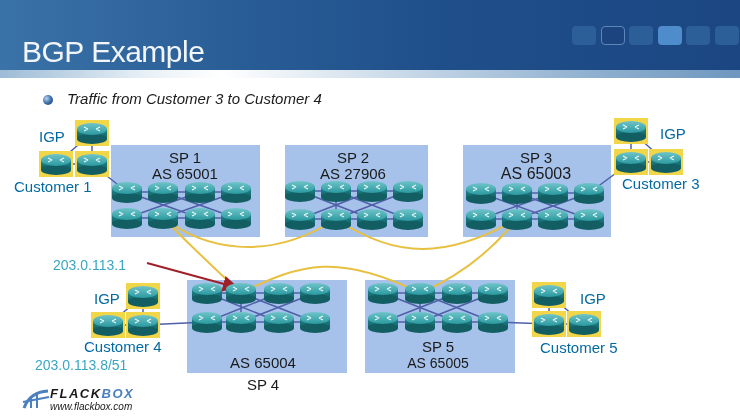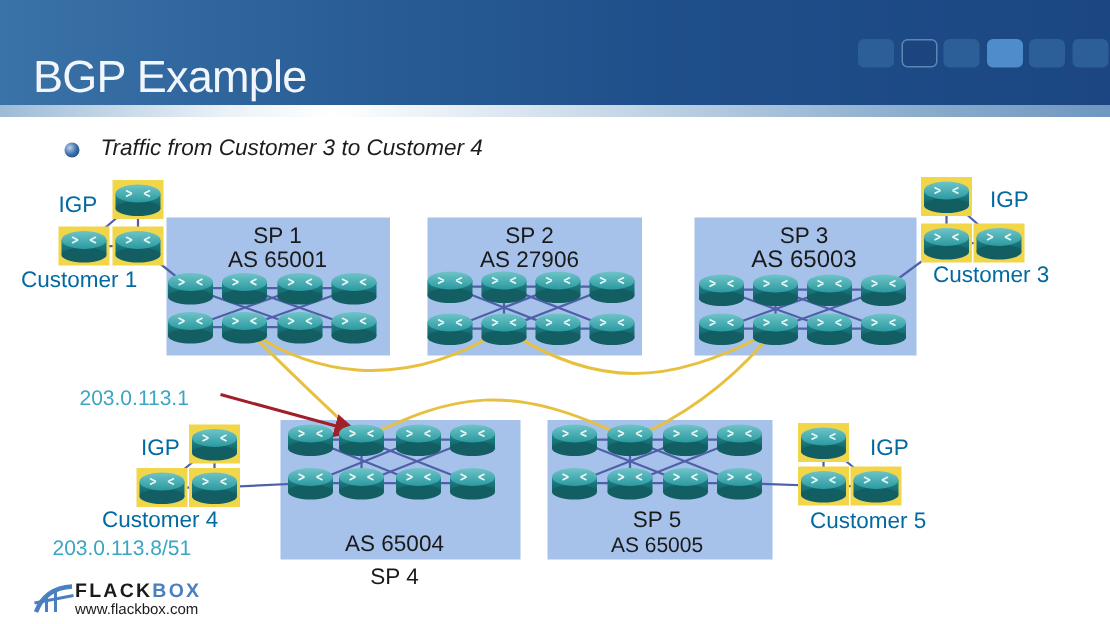--- a/index.html
+++ b/index.html
@@ -27,21 +27,21 @@
   }
   .bullet-text { position: absolute; left: 24px; top: 0; font-size: 15px; color: #1c1c1c; white-space: nowrap; font-style: italic; }
 
   .sp-box { position: absolute; background: #a6c2ea; }
   .sp-label { position: absolute; text-align: center; font-size: 15px; color: #1a1a1a; white-space: nowrap; line-height: 16px; }
   .txt { position: absolute; font-size: 15px; color: #0369a1; white-space: nowrap; line-height: 16px; }
   .ip { position: absolute; font-size: 14px; color: #3aa6c2; white-space: nowrap; line-height: 16px; }
 
   svg.net { position: absolute; left: 0; top: 0; }
 
-  .logo { position: absolute; left: 22px; top: 386px; width: 160px; height: 30px; }
+  .logo { position: absolute; left: 22px; top: 386px; width: 160px; height: 30px; font-style: italic; }
   .logo-brand { position: absolute; left: 28px; top: 0; font-size: 13px; letter-spacing: 1.5px; color: #1a1a1a; font-weight: bold; white-space: nowrap; }
   .logo-brand .box { color: #4a7fc0; }
   .logo-url { position: absolute; left: 28px; top: 15px; font-size: 10px; color: #1a1a1a; white-space: nowrap; }
 </style>
 </head>
 <body>
 
 <div class="header"></div>
 <div class="header-shine"></div>
 <div class="title">BGP Example</div>
@@ -478,21 +478,21 @@
 <div class="sp-label" style="left:233px;top:353px;width:60px;margin-top:24px;">SP 4</div>
 <div class="sp-label" style="left:213px;top:355px;width:100px;">AS 65004</div>
 <div class="sp-label" style="left:408px;top:339px;width:60px;">SP 5</div>
 <div class="sp-label" style="left:388px;top:355px;width:100px;font-size:14px;">AS 65005</div>
 
 <div class="txt" style="left:39px;top:129px;">IGP</div>
 <div class="txt" style="left:14px;top:179px;">Customer 1</div>
 <div class="txt" style="left:660px;top:126px;">IGP</div>
 <div class="txt" style="left:622px;top:176px;">Customer 3</div>
 <div class="txt" style="left:94px;top:291px;">IGP</div>
-<div class="txt" style="left:68px;top:339px;">Customer 4</div>
+<div class="txt" style="left:84px;top:339px;">Customer 4</div>
 <div class="ip" style="left:35px;top:357px;">203.0.113.8/51</div>
 <div class="txt" style="left:580px;top:291px;">IGP</div>
 <div class="txt" style="left:540px;top:340px;">Customer 5</div>
 
 <div class="ip" style="left:53px;top:257px;text-align:center;">203.0.113.1</div>
 
 <div class="logo">
   <svg width="28" height="22" style="position:absolute;left:0;top:2px;">
     <path d="M2,20 Q8,4 26,3" stroke="#4a7fc0" stroke-width="3" fill="none"></path>
     <path d="M9,20 L9,9 M15,20 L15,5" stroke="#4a7fc0" stroke-width="2"></path>

